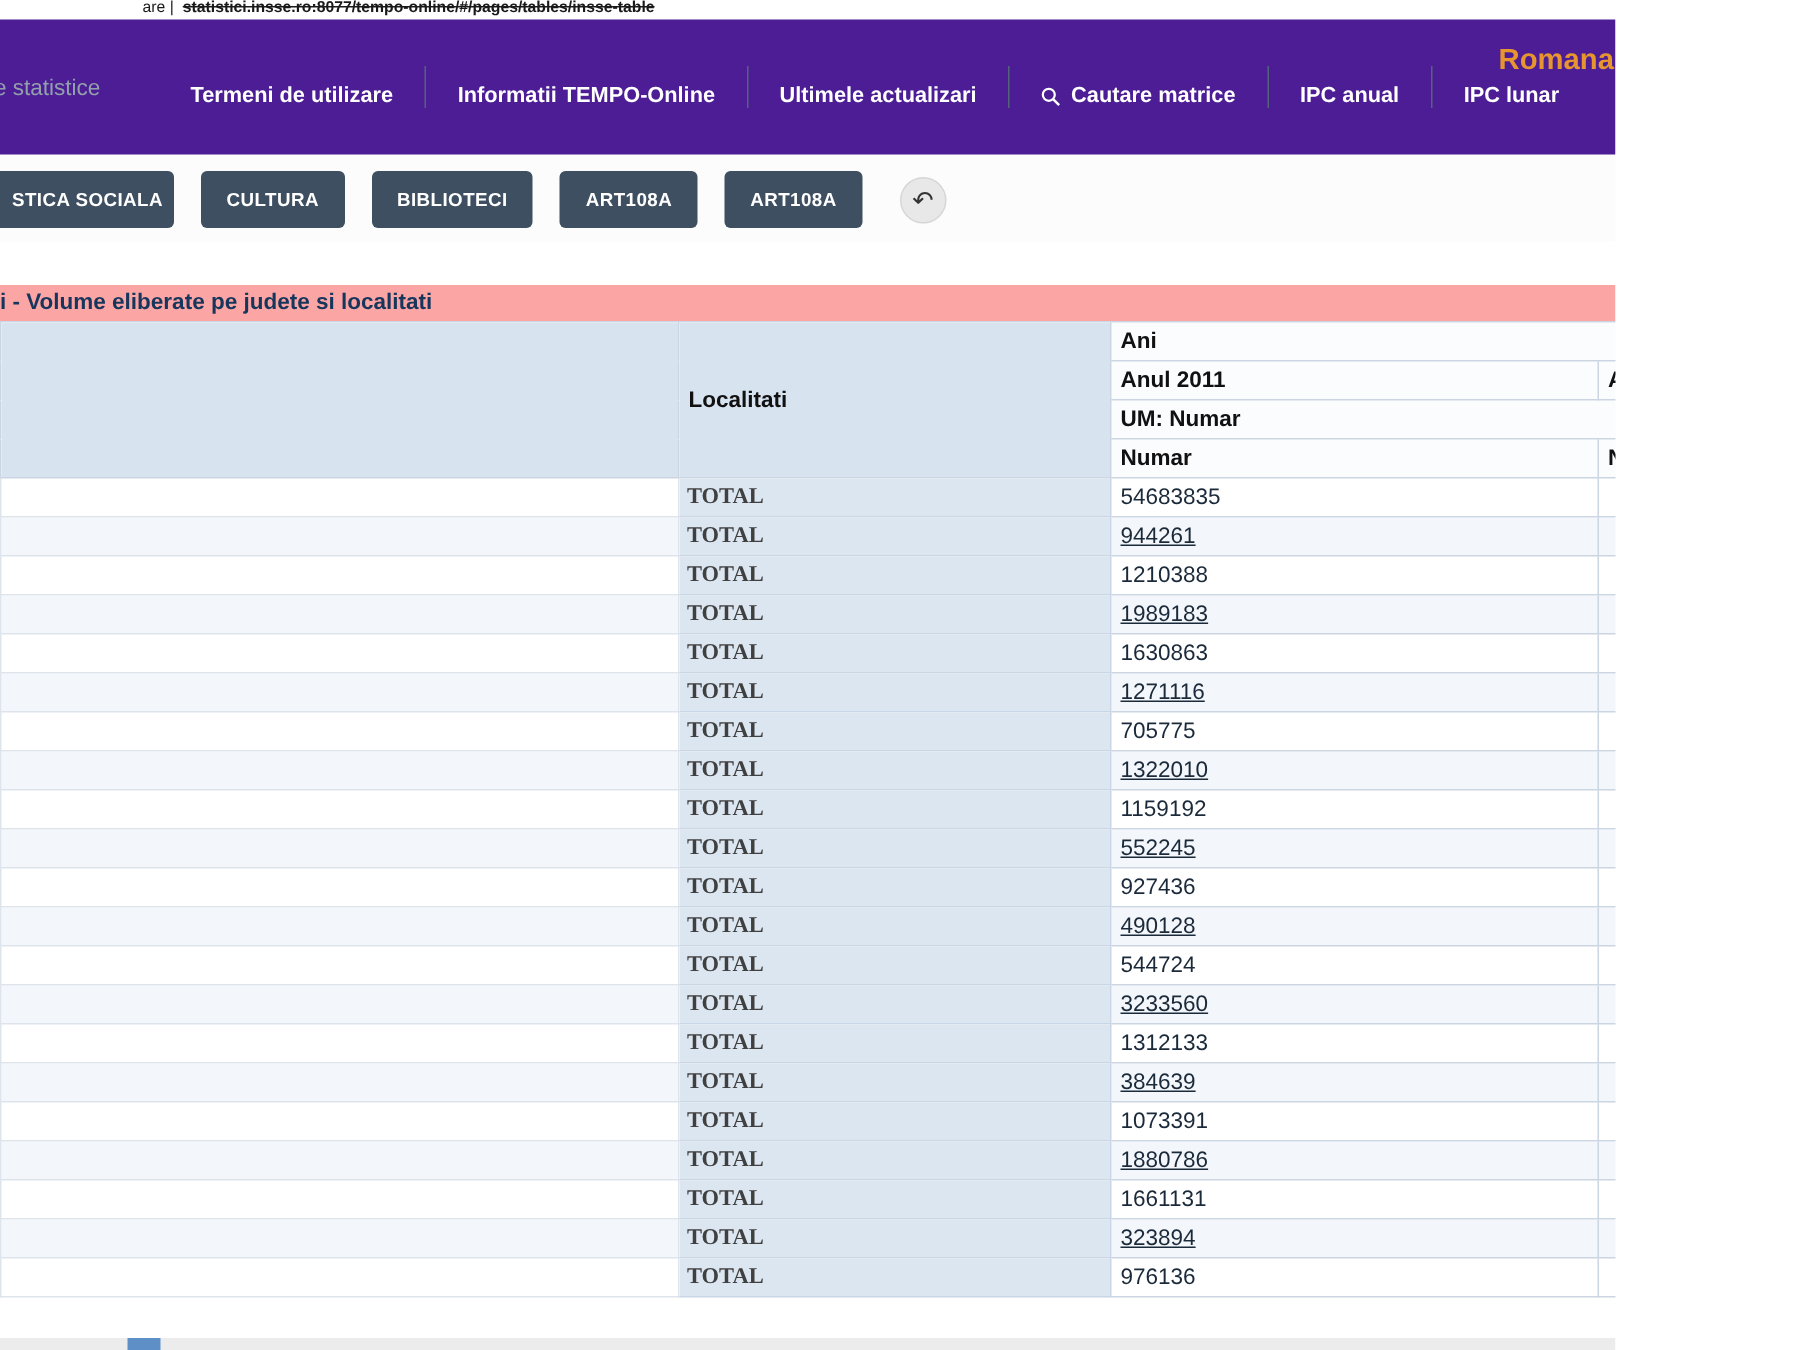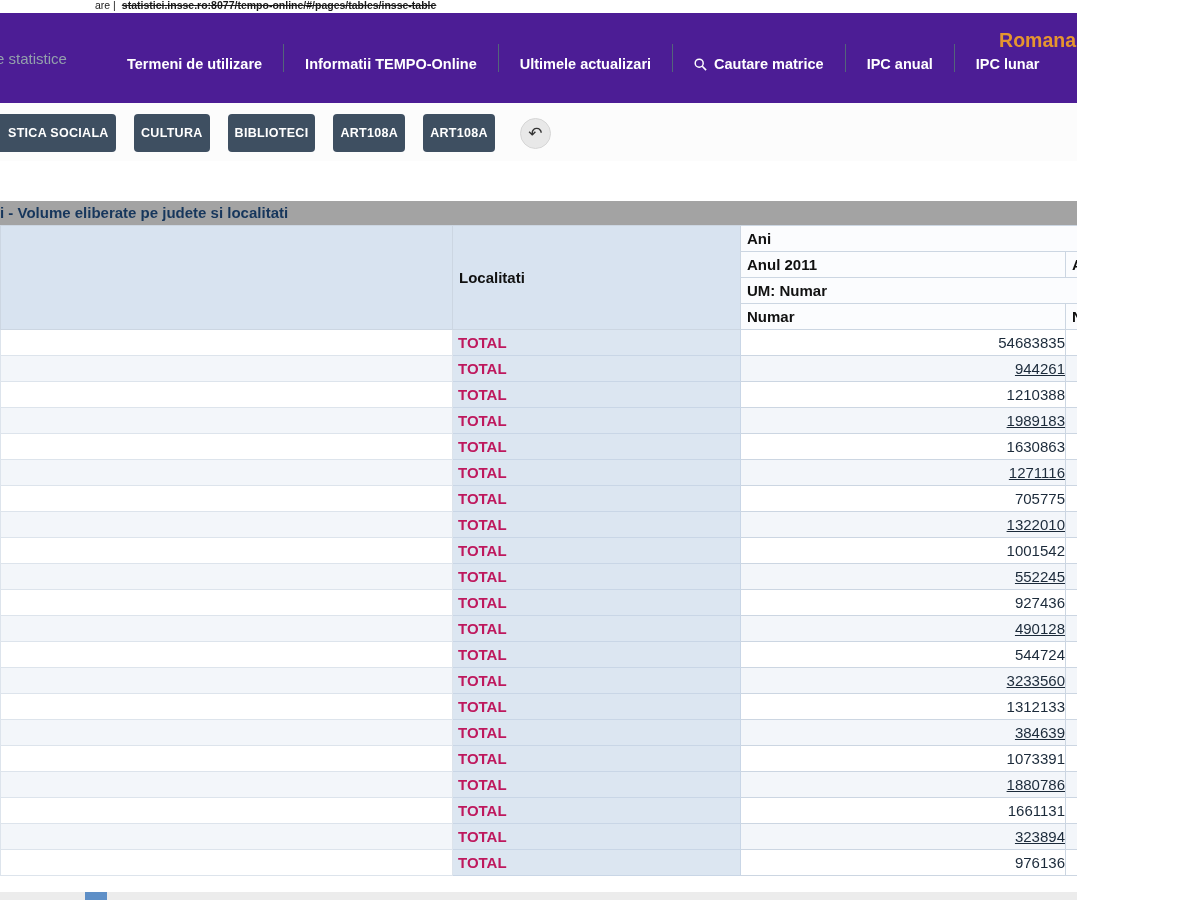--- a/index.html
+++ b/index.html
@@ -19,45 +19,45 @@
   .menu-item { color: #fff; font-weight: bold; font-size: 14.5px; padding: 0 21px;
     white-space: nowrap; cursor: pointer; display: flex; align-items: center; gap: 7px; text-decoration: none; }
   .menu-divider { width: 1px; height: 28px; background: #53647a; }
   .search-icon { width: 13px; height: 13px; display: inline-block; }
   .lang { position: absolute; right: 0; top: 16px; color: #e6952f; font-weight: bold;
     font-size: 19.5px; padding-right: 1px; cursor: pointer; }
 
   
   .crumb-row { background: #fcfcfc; padding: 11px 0 9px 0; display: flex; align-items: center; gap: 18px; }
   .crumb { background: #3e4f61; color: #fff; font-weight: bold; font-size: 12.5px;
-    padding: 12px 7px; border-radius: 4px; letter-spacing: .3px; white-space: nowrap; cursor: pointer; border: none; }
+    padding: 12px 17px; border-radius: 4px; letter-spacing: .3px; white-space: nowrap; cursor: pointer; border: none; }
   .crumb.first { border-radius: 0 4px 4px 0; width: 116px; padding: 12px 8px; text-align: center; }
   .back-btn { width: 31px; height: 31px; border-radius: 50%; background: #e8e8e8;
     border: 1px solid #d6d6d6; display: flex; align-items: center; justify-content: center;
     font-size: 17px; color: #333; margin-left: 7px; cursor: pointer; }
 
   
   .link-row { margin-top: 24px; }
   .matrix-link { font-size: 17.5px; color: #1a1a1a; text-decoration: underline; cursor: pointer; }
 
   
-  .title-bar { margin-top: 40px; background: #a3a3a3; color: #16365c; font-weight: bold;
+  .title-bar { margin-top: 29px; background: #fca5a5; color: #16365c; font-weight: bold;
     font-size: 15px; padding: 3px 4px 4px 0; }
 
   
   table.data-table { border-collapse: collapse; table-layout: fixed; width: 1400px; font-size: 15px; }
   .data-table td { border: 1px solid #ccd6e2; padding: 2px 6px; height: 22px; line-height: 21px;
     overflow: hidden; white-space: nowrap; }
   thead td { font-weight: bold; color: #111; background: #fbfcfe; }
   td.hdr-blue { background: #d8e3f0; }
   .loc-hdr { vertical-align: middle; padding-left: 5px; }
   tbody td.c-judet { border-color: #dde4ec; }
-  tbody td.c-total { background: #dce6f1; font-weight: bold; color: #be185d; padding-left: 5px;
-    border-color: #c9d6e6; }
-  tbody td.c-val { text-align: right; color: #1b2a3a; padding-right: 0; }
+  tbody td.c-total { background: #dce6f1; font-weight: bold; color: #404040; padding-left: 5px;
+    border-color: #c9d6e6; font-family: Liberation Serif, serif; }
+  tbody td.c-val { color: #1b2a3a; padding-right: 0; }
   tr.even td.c-judet, tr.even td.c-val { background: #ffffff; }
   tr.odd  td.c-judet, tr.odd  td.c-val { background: #f3f6fa; text-decoration: underline; }
 
   
   .hscroll { position: absolute; left: 0; right: 0; bottom: 0; height: 8px; background: #ececec; }
   .hscroll .thumb { position: absolute; left: 85px; top: 0; width: 22px; height: 8px; background: #5e8fc7; }
 </style>
 </head>
 <body>
 
@@ -185,21 +185,21 @@
         </tr>
         <tr class="odd">
           <td class="c-judet"></td>
           <td class="c-total">TOTAL</td>
           <td class="c-val">1322010</td>
           <td class="c-val"></td>
         </tr>
         <tr class="even">
           <td class="c-judet"></td>
           <td class="c-total">TOTAL</td>
-          <td class="c-val">1001542</td>
+          <td class="c-val">1159192</td>
           <td class="c-val"></td>
         </tr>
         <tr class="odd">
           <td class="c-judet"></td>
           <td class="c-total">TOTAL</td>
           <td class="c-val">552245</td>
           <td class="c-val"></td>
         </tr>
         <tr class="even">
           <td class="c-judet"></td>

